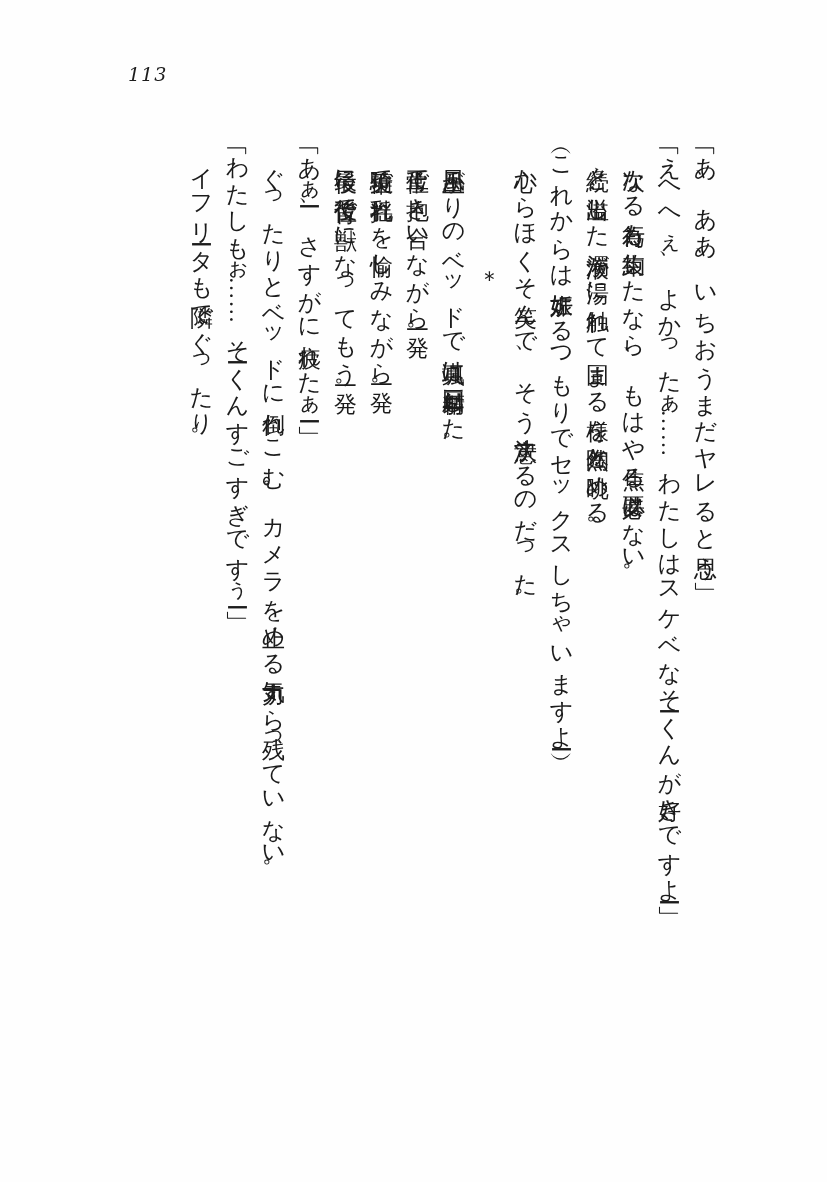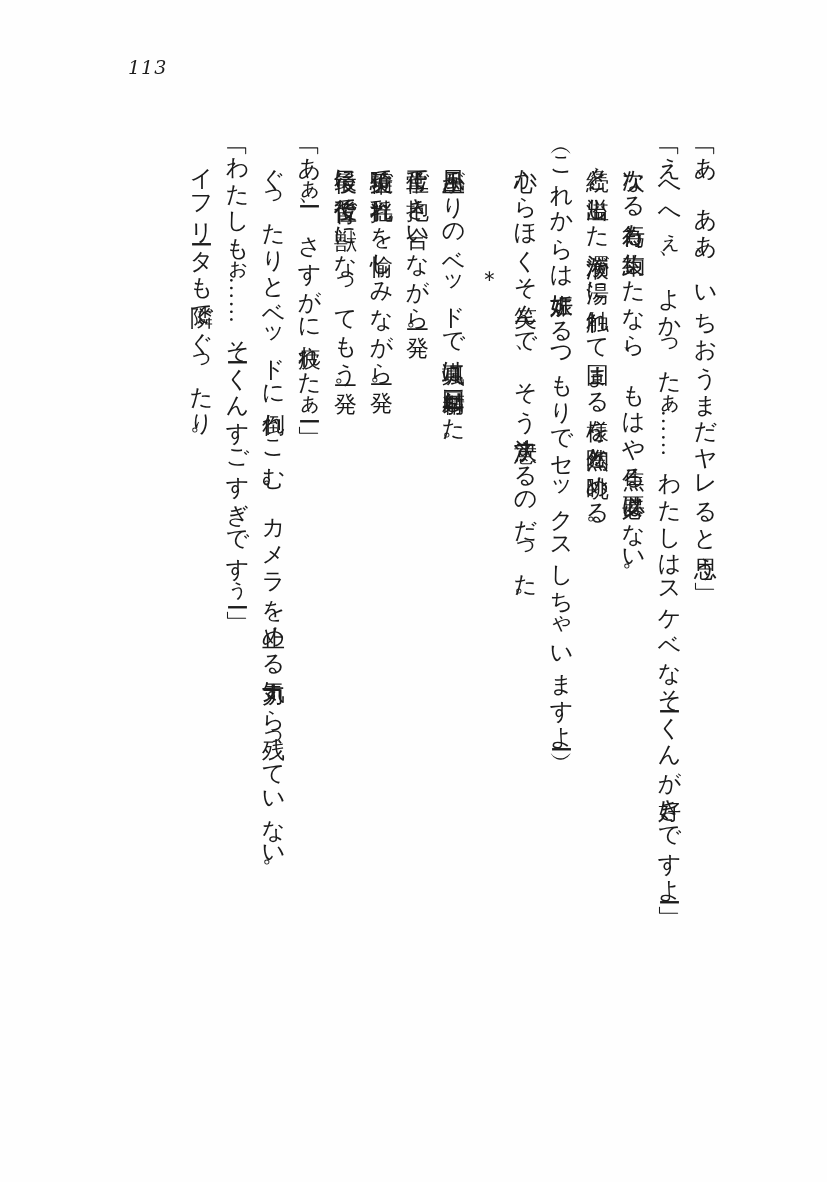--- a/index.html
+++ b/index.html
@@ -9,21 +9,21 @@
   }
   .page {
     position: relative;
     width: 827px;
     height: 1182px;
     background: #fefefe;
     overflow: hidden;
   }
   .page-number {
     position: absolute;
-    top: 56px;
+    top: 63px;
     left: 128px;
     font-family: "DejaVu Serif", "Liberation Serif", serif;
     font-style: italic;
     font-size: 19px;
     letter-spacing: 1px;
     color: #1d1d1d;
   }
   .text-block {
     position: absolute;
     top: 140px;

